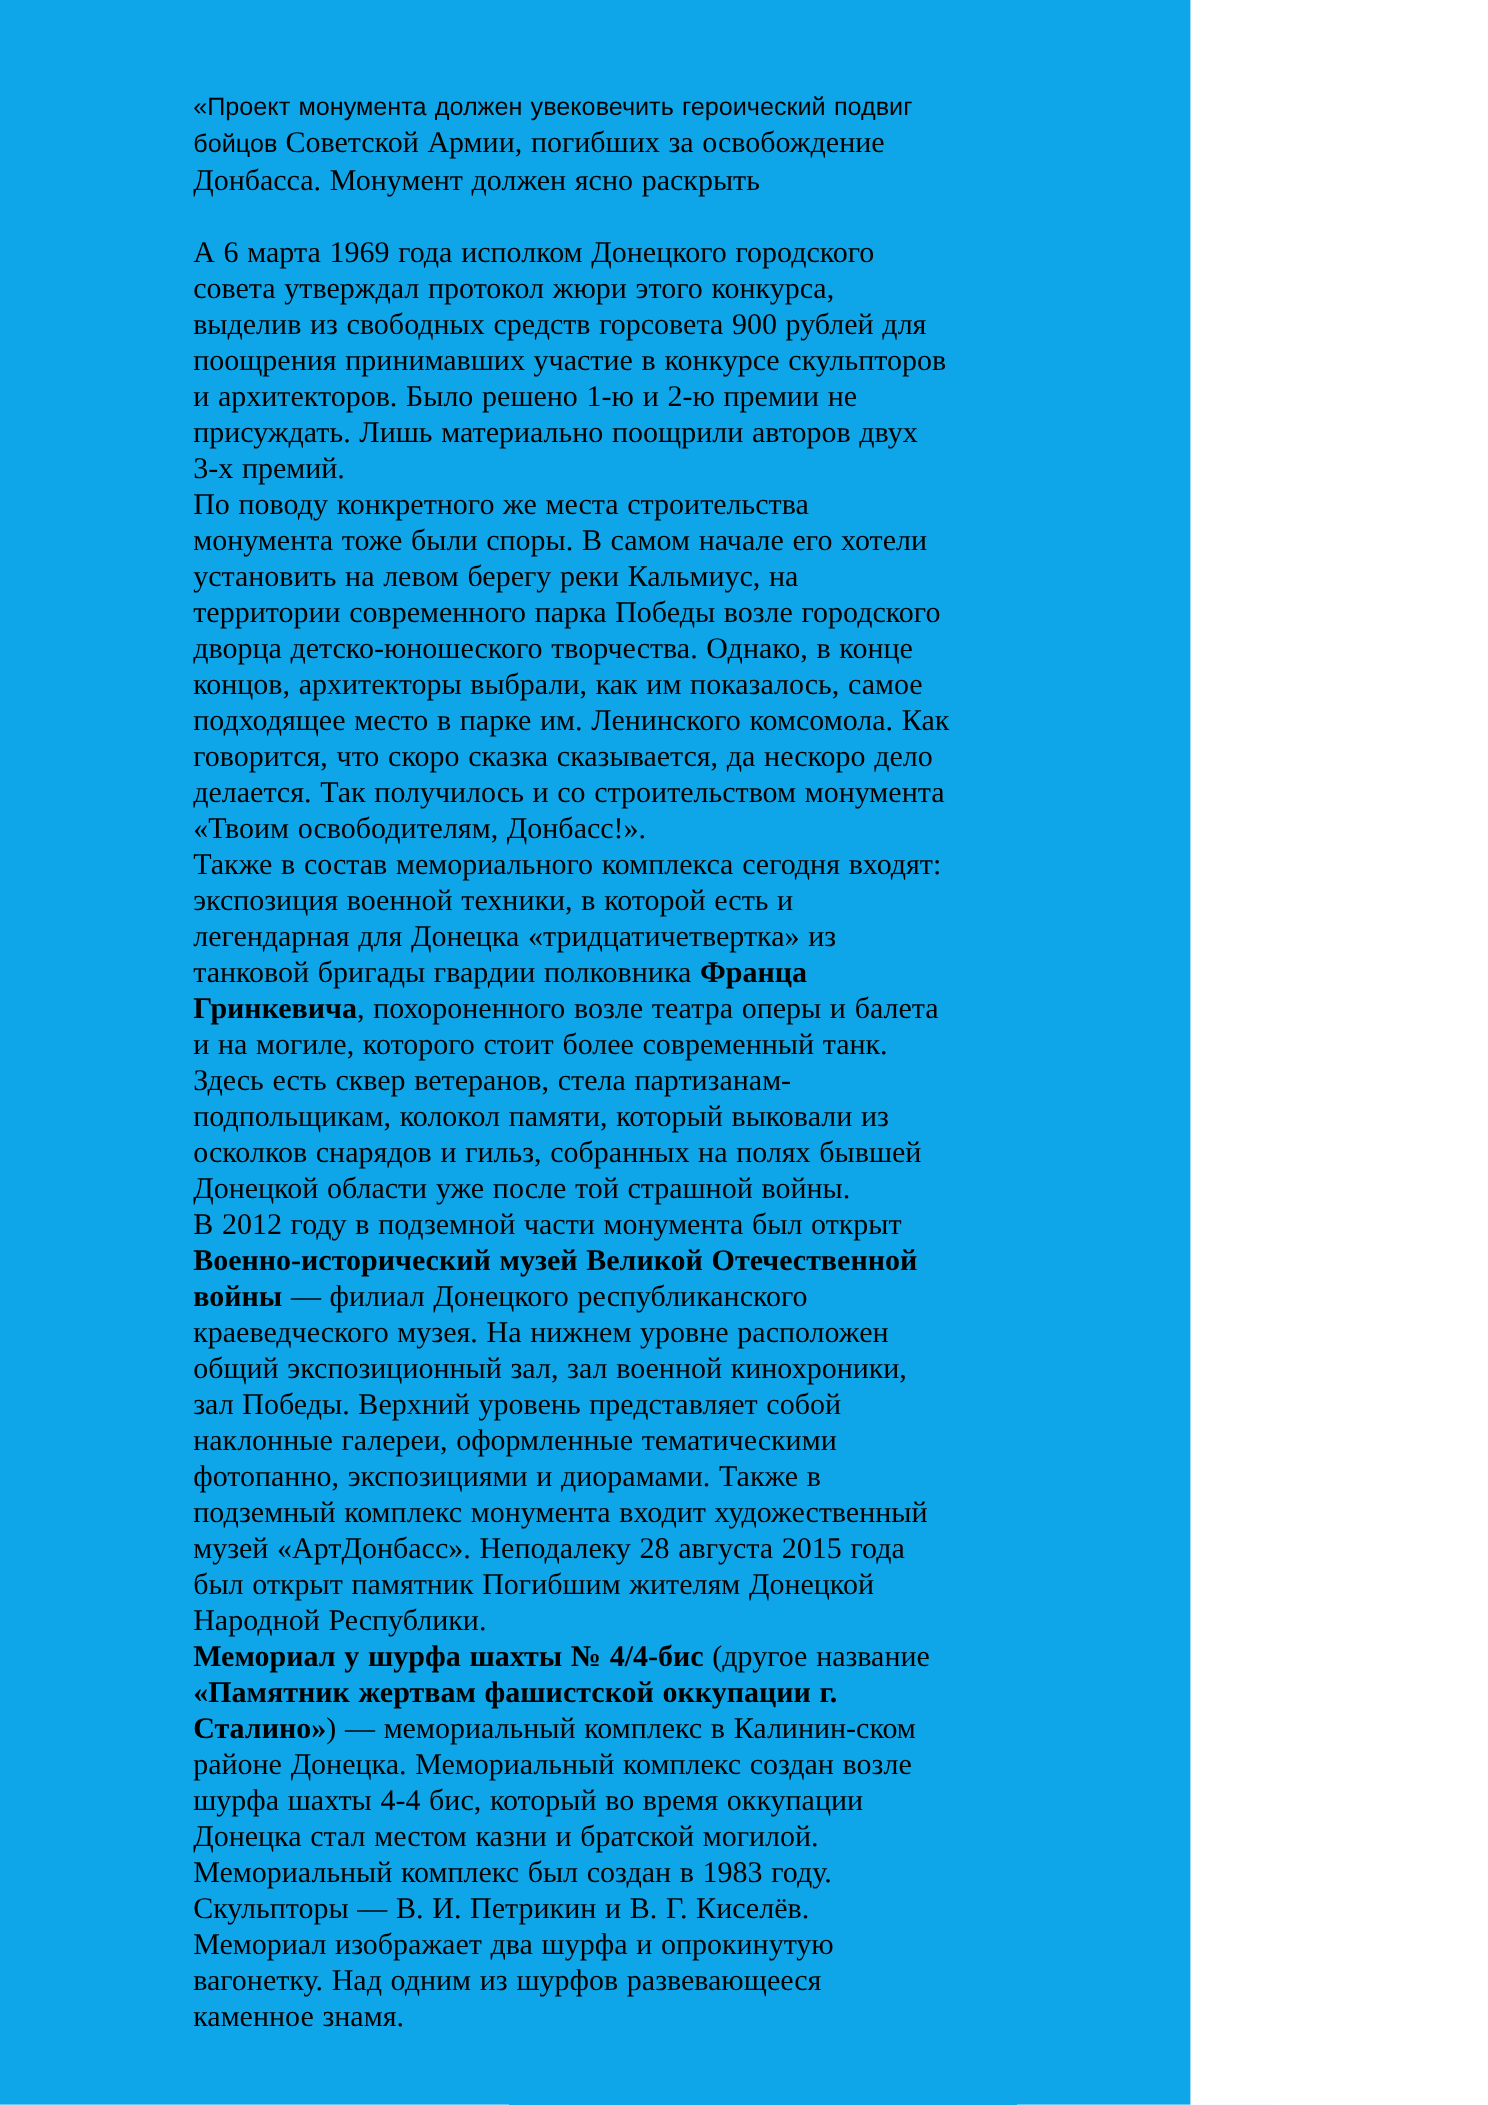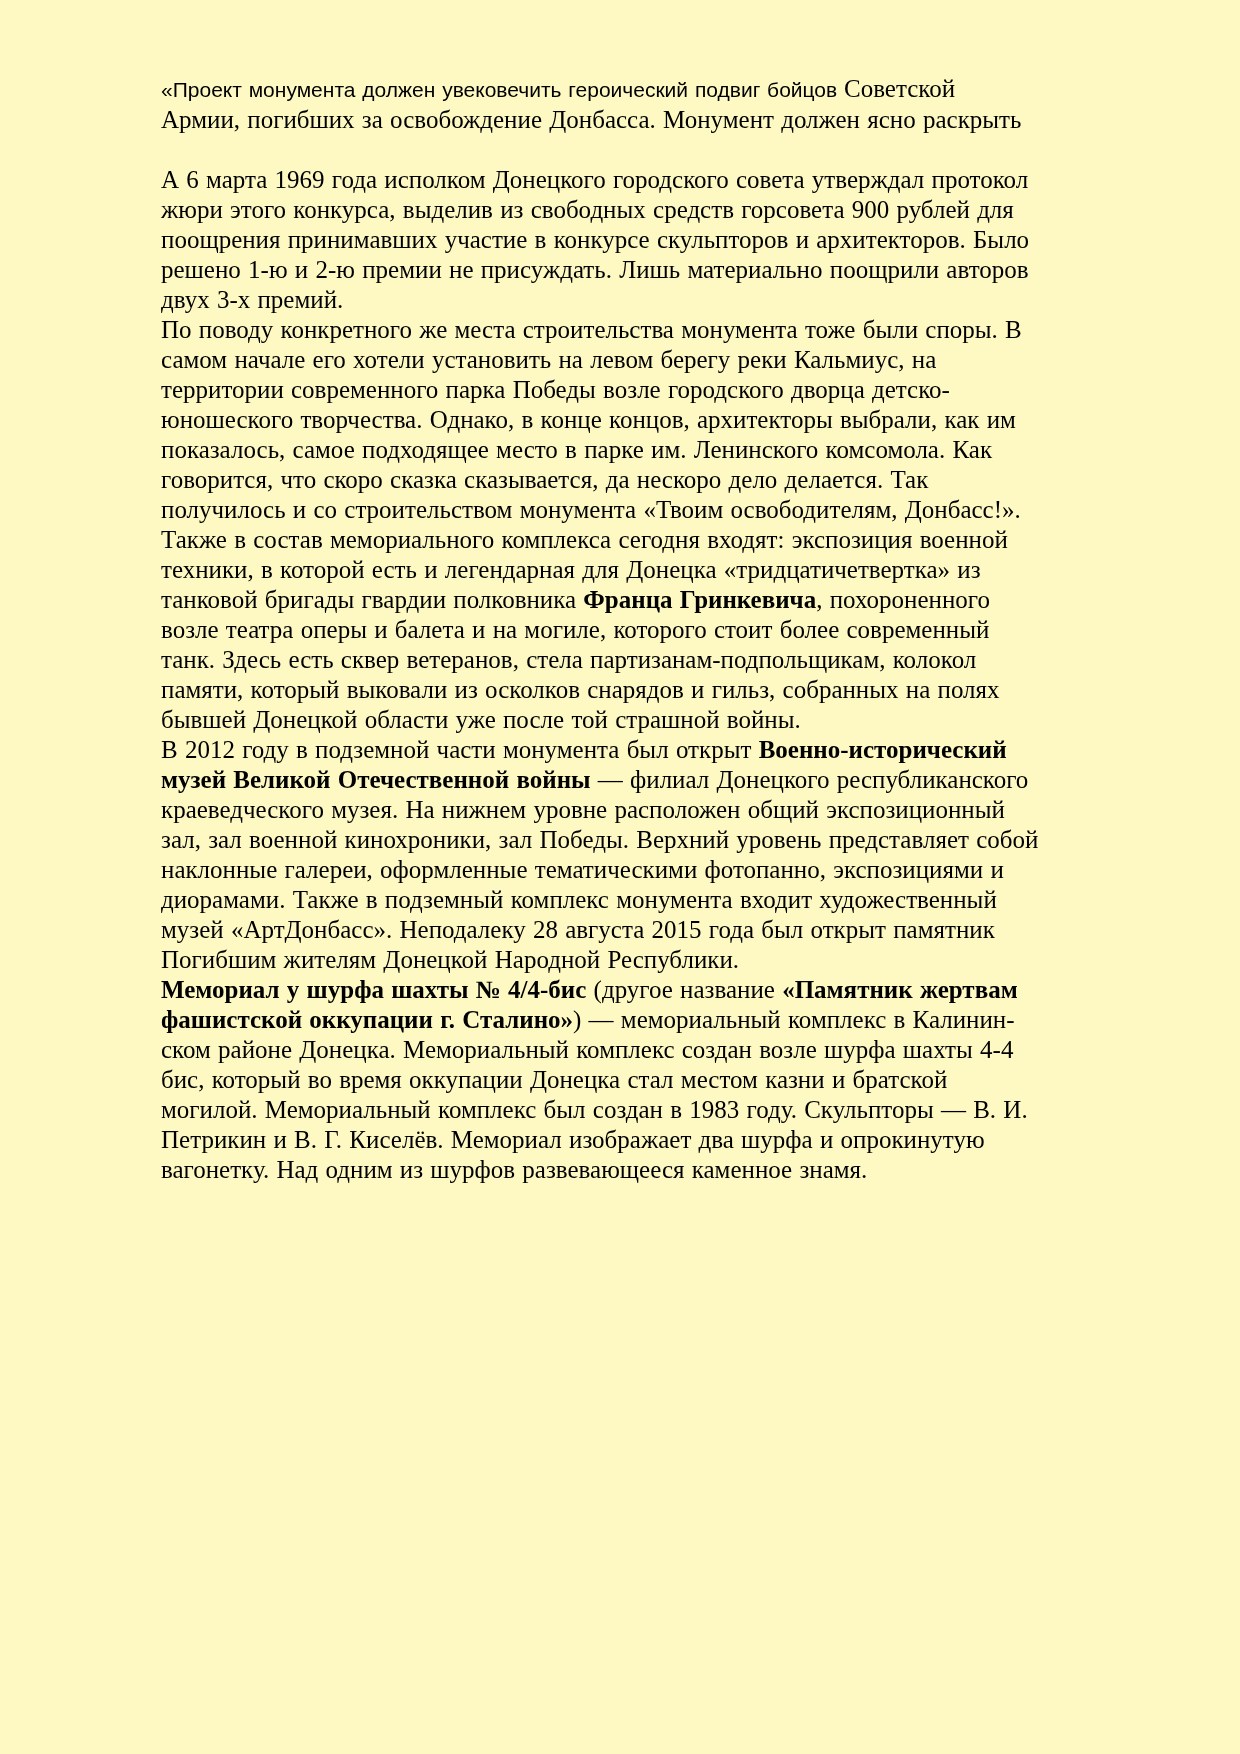--- a/index.html
+++ b/index.html
@@ -5,23 +5,23 @@
   * { margin: 0; padding: 0; box-sizing: border-box; }
   html, body { background: #ffffff; }
   body {
     width: 1240px;
     height: 1754px;
     overflow: hidden;
     font-family: "Liberation Serif", serif;
     color: #000000;
   }
   .page {
-    width: 1240px;
+    width: 992px;
     height: 1754px;
-    background: #fef9c3;
+    background: #0ea5e9;
   }
   .doc-body {
     padding: 74px 200px 0 161px;
   }
   .para {
     font-size: 25px;
     line-height: 30px;
     text-align: left;
     word-spacing: 1px;
   }

